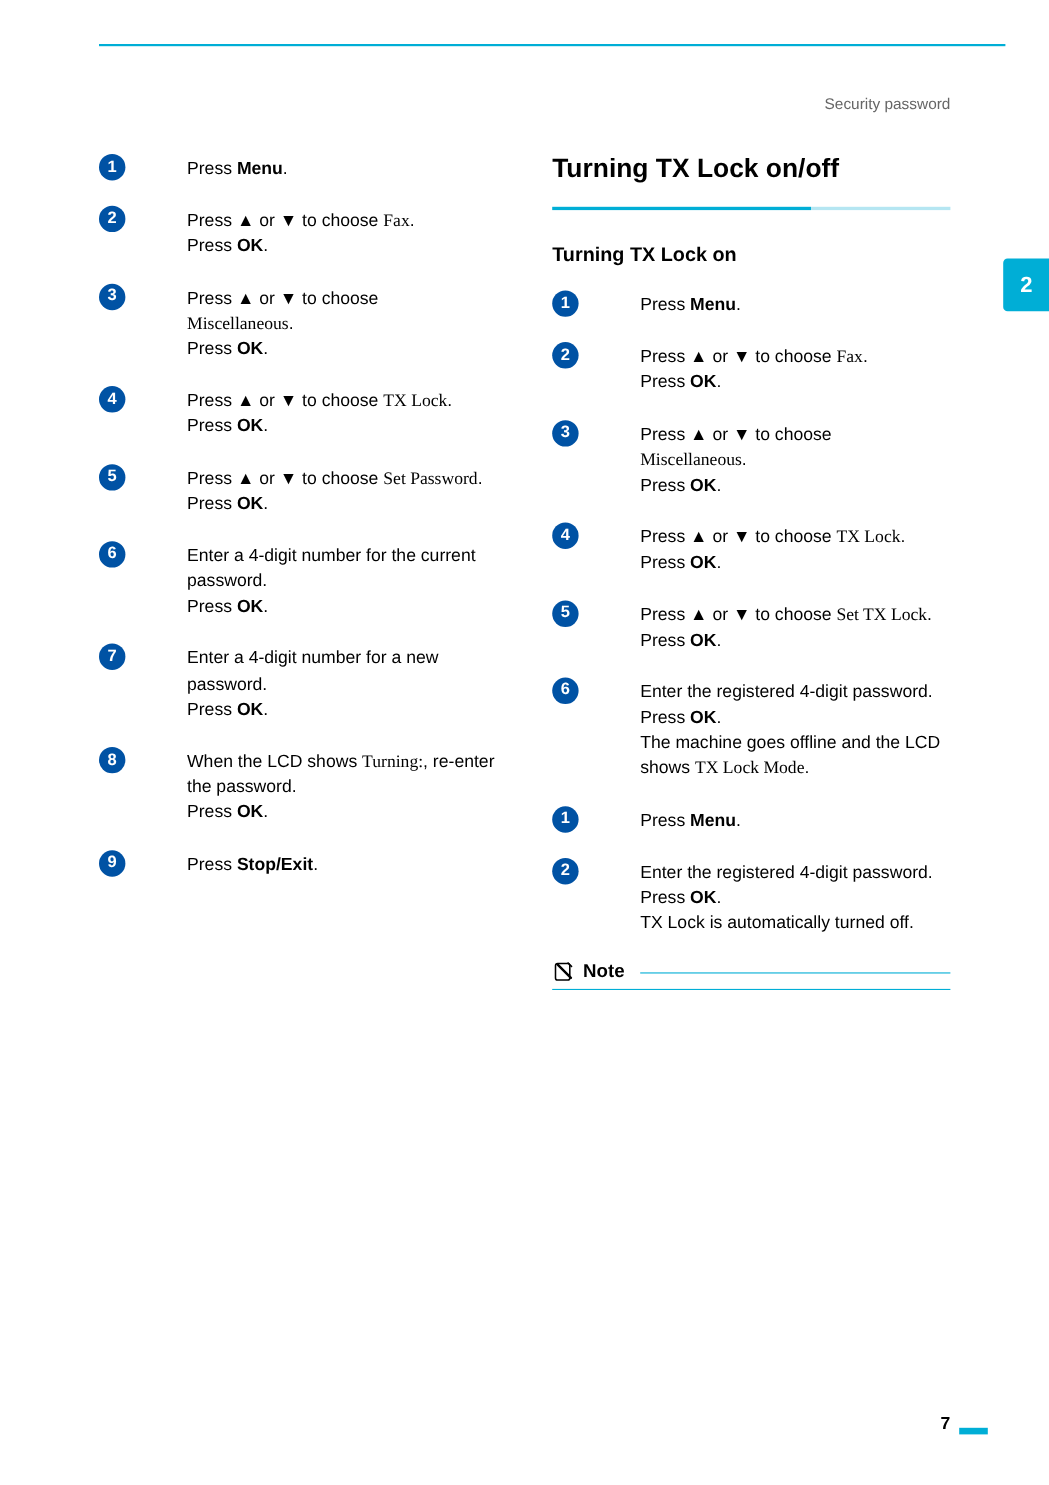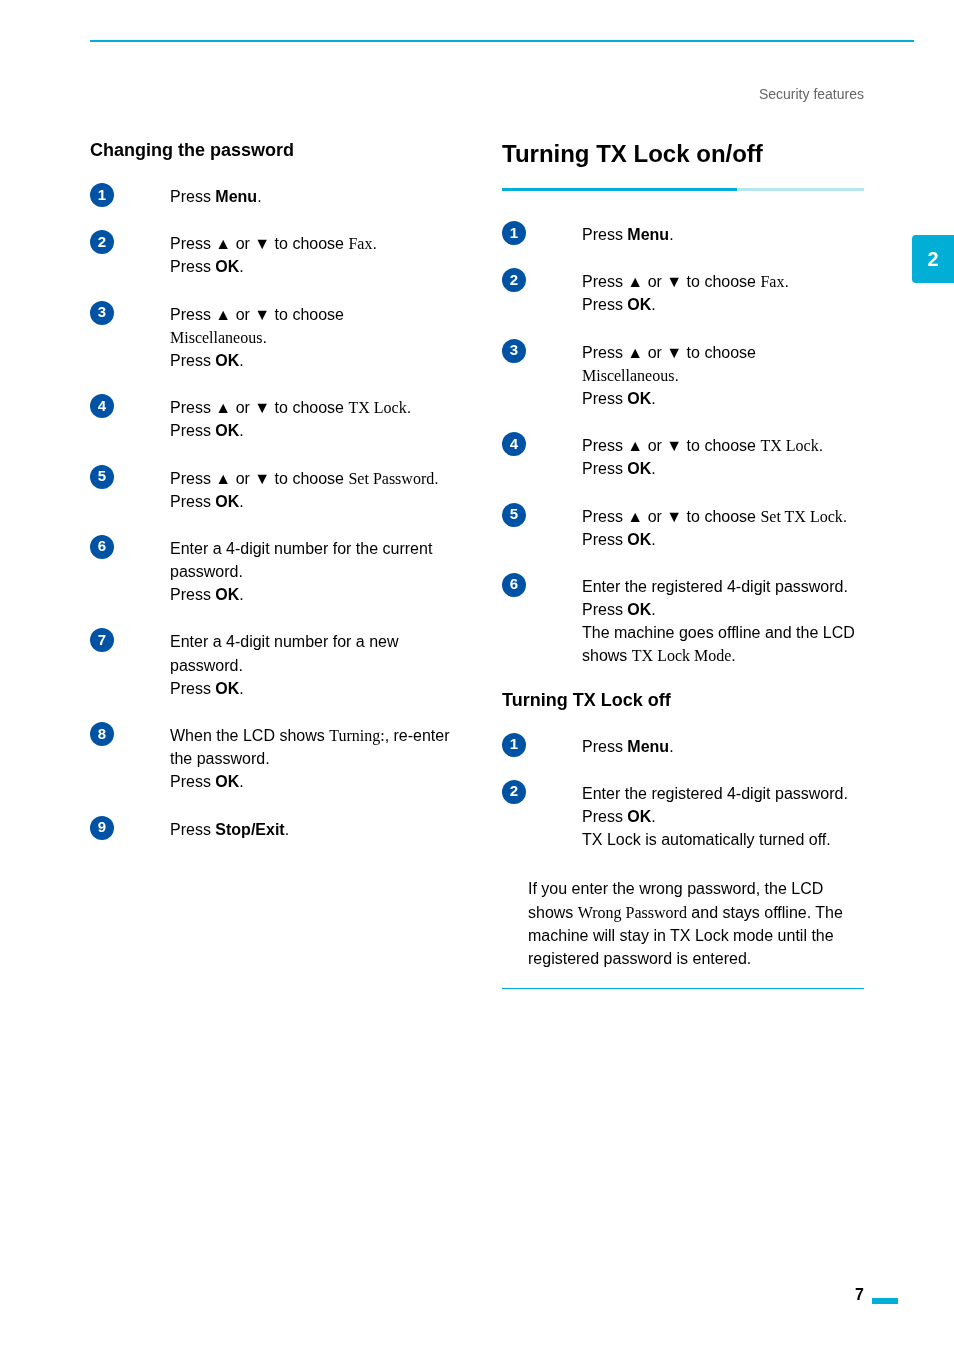--- a/index.html
+++ b/index.html
@@ -129,26 +129,25 @@
     bottom: 46px;
     width: 26px;
     height: 6px;
     background: #00aed6;
   }
 </style>
 </head>
 <body>
 
 <div class="top-rule"></div>
-<div class="breadcrumb">Security features</div>
+<div class="breadcrumb">Security password</div>
 <div class="page-tab">2</div>
 
 <div class="columns">
   <div class="col">
-    <h3 class="subsection">Changing the password</h3>
     <div id="left-steps">
         <div class="step">
           <div class="badge" style="background: rgb(0, 82, 164);">
             <span class="bignum">1</span>
           </div>
           <div class="step-body">Press <strong>Menu</strong>.</div>
         </div>
         <div class="step">
           <div class="badge" style="background: rgb(0, 82, 164);">
             <span class="bignum">2</span>
@@ -197,20 +196,21 @@
           </div>
           <div class="step-body">Press <strong>Stop/Exit</strong>.</div>
         </div>
       </div>
   </div>
 
   <div class="col">
     <h2 class="section">Turning TX Lock on/off</h2>
     <div class="section-underline"></div>
 
+    <h3 class="subsection">Turning TX Lock on</h3>
     <div id="rightA-steps">
         <div class="step">
           <div class="badge" style="background: rgb(0, 82, 164);">
             <span class="bignum">1</span>
           </div>
           <div class="step-body">Press <strong>Menu</strong>.</div>
         </div>
         <div class="step">
           <div class="badge" style="background: rgb(0, 82, 164);">
             <span class="bignum">2</span>
@@ -236,37 +236,46 @@
           <div class="step-body">Press <span class="arrow">▲</span> or <span class="arrow">▼</span> to choose <span class="mono">Set TX Lock</span>.<br>Press <strong>OK</strong>.</div>
         </div>
         <div class="step">
           <div class="badge" style="background: rgb(0, 82, 164);">
             <span class="bignum">6</span>
           </div>
           <div class="step-body">Enter the registered 4-digit password.<br>Press <strong>OK</strong>.<br>The machine goes offline and the LCD shows <span class="mono">TX Lock Mode</span>.</div>
         </div>
       </div>
 
-    <h3 class="subsection" style="margin-top:6px">Turning TX Lock off</h3>
     <div id="rightB-steps">
         <div class="step">
           <div class="badge" style="background: rgb(0, 82, 164);">
             <span class="bignum">1</span>
           </div>
           <div class="step-body">Press <strong>Menu</strong>.</div>
         </div>
         <div class="step">
           <div class="badge" style="background: rgb(0, 82, 164);">
             <span class="bignum">2</span>
           </div>
           <div class="step-body">Enter the registered 4-digit password.<br>Press <strong>OK</strong>.<br>TX Lock is automatically turned off.</div>
         </div>
       </div>
 
     <div class="note-block">
-      <div class="note-body" id="note-body">If you enter the wrong password, the LCD shows <span class="mono">Wrong Password</span> and stays offline. The machine will stay in TX Lock mode until the registered password is entered.</div>
+      <div class="note-head">
+        <span class="note-icon">
+          <svg viewBox="0 0 20 20" width="20" height="20">
+            <rect x="3" y="3" width="13" height="15" rx="2" fill="none" stroke="#000" stroke-width="1.4"></rect>
+            <path d="M5 4 L17 16" stroke="#000" stroke-width="2.2" stroke-linecap="round"></path>
+            <path d="M14 2 L18 6" stroke="#000" stroke-width="1.4"></path>
+          </svg>
+        </span>
+        <span class="note-title">Note</span>
+        <span class="note-rule-short"></span>
+      </div>
       <div class="note-rule-end"></div>
     </div>
   </div>
 </div>
 
 <div class="page-num">7</div>
 <div class="page-num-bar"></div>
 
 </body></html>

